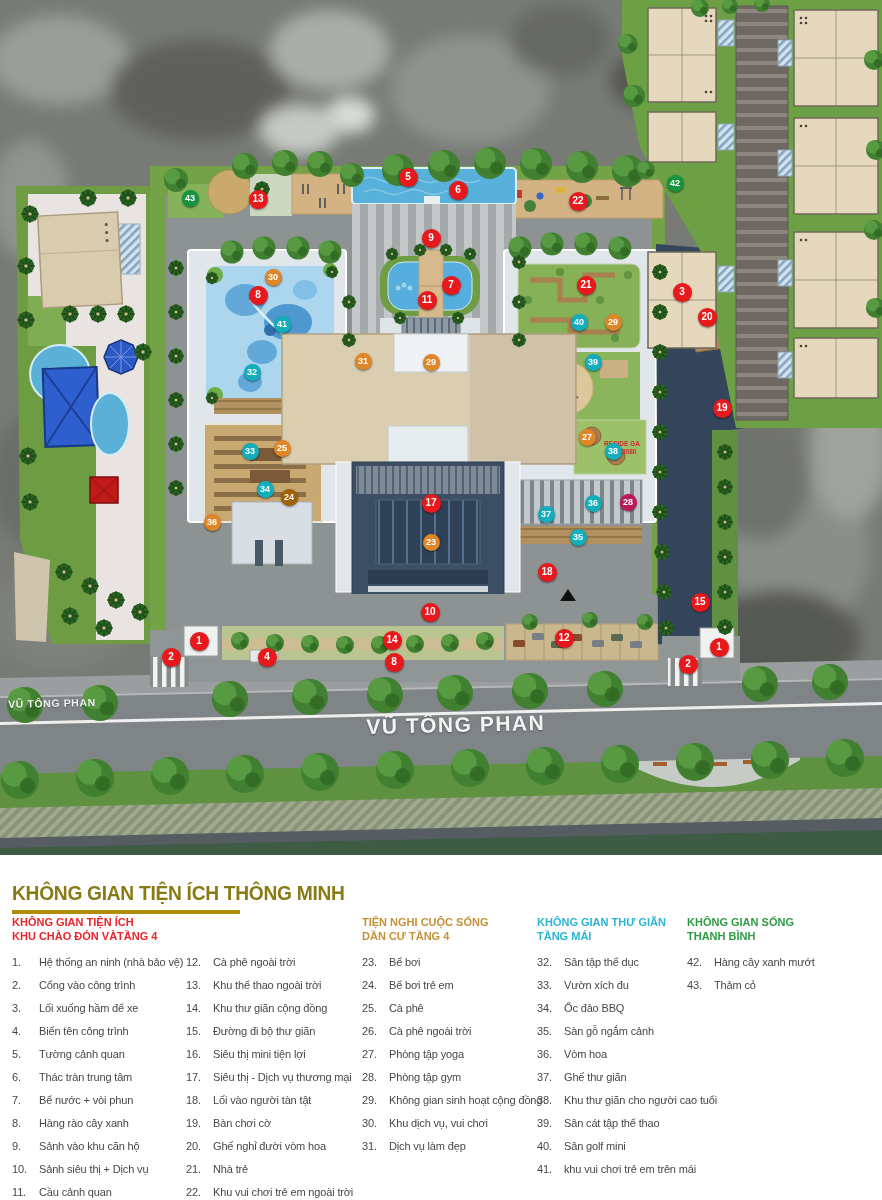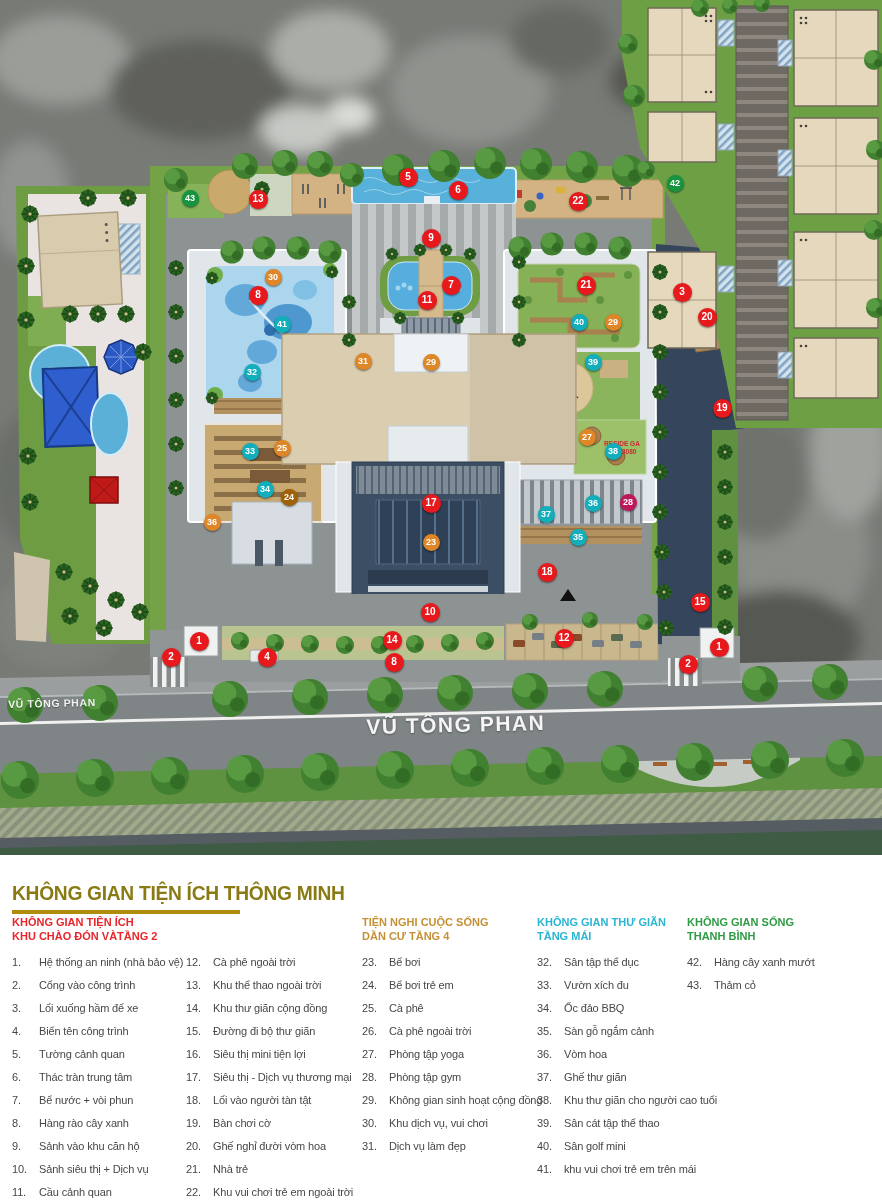--- a/index.html
+++ b/index.html
@@ -573,21 +573,21 @@
       </div>
   </div>
 
   <div class="legend">
     <div class="legend-title">KHÔNG GIAN TIỆN ÍCH THÔNG MINH</div>
     <div class="legend-underline"></div>
     <div id="legend-cols">
         <div class="lcol lcol0">
           <div class="lhead" style="color: rgb(232, 37, 43);">
             <div>KHÔNG GIAN TIỆN ÍCH</div>
-            <div>KHU CHÀO ĐÓN VÀTẦNG 2</div>
+            <div>KHU CHÀO ĐÓN VÀTẦNG 4</div>
           </div>
           <div class="litem">
             <span class="lnum">1.</span>
             <span class="ltxt">Hệ thống an ninh (nhà bảo vệ)</span>
           </div>
           <div class="litem">
             <span class="lnum">2.</span>
             <span class="ltxt">Cổng vào công trình</span>
           </div>
           <div class="litem">

